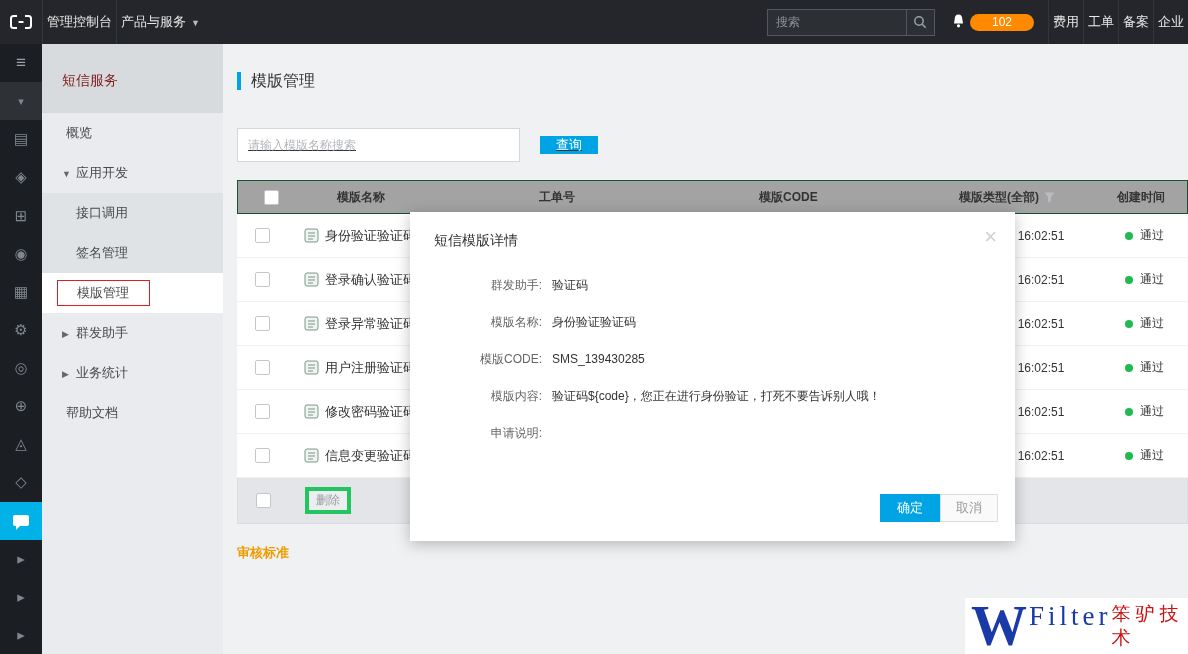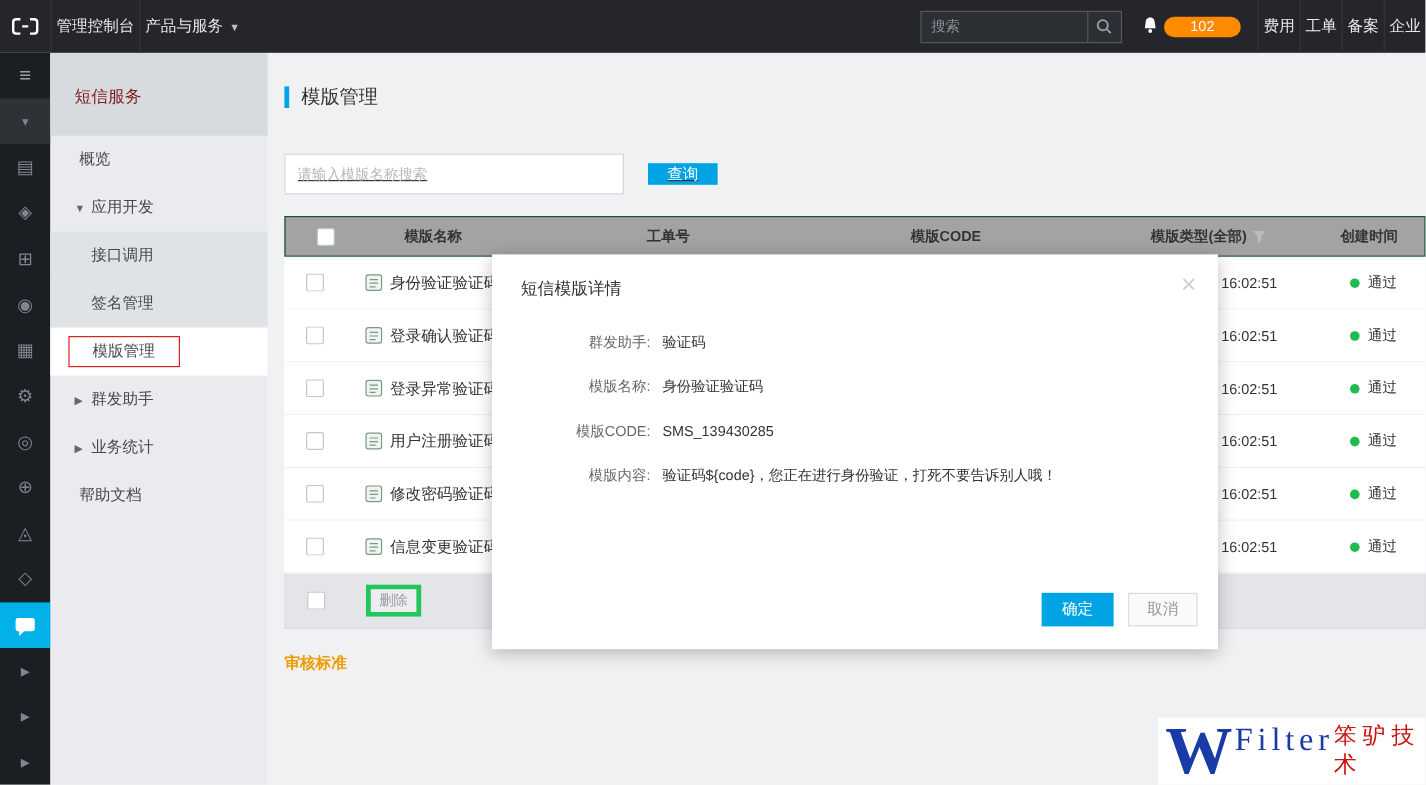--- a/index.html
+++ b/index.html
@@ -100,21 +100,21 @@
   
   .modal { position:absolute; left:410px; top:212px; width:605px; height:329px;
     background:#fff; box-shadow:0 3px 14px rgba(0,0,0,0.25); z-index:50; }
   .modal-header { padding:20px 24px 0 24px; font-size:14px; color:#333; }
   .modal-close { position:absolute; top:14px; right:18px; font-size:22px; color:#d0d0d0;
     cursor:pointer; line-height:1; }
   .modal-body { padding-top:26px; }
   .field-row { display:flex; margin-bottom:19px; line-height:18px; }
   .field-label { width:132px; text-align:right; color:#666; font-size:12px; flex-shrink:0; }
   .field-value { margin-left:10px; color:#333; font-size:12px; padding-right:36px; }
-  .modal-footer { position:absolute; right:17px; bottom:19px; display:flex; gap:12px; }
+  .modal-footer { position:absolute; right:17px; bottom:19px; display:flex; }
   .confirm-btn { width:60px; height:28px; background:#00a4e4; border:none; color:#fff;
     font-size:13px; cursor:pointer; font-family:inherit; }
   .cancel-btn { width:58px; height:28px; background:#fafafa; border:1px solid #dcdcdc;
     color:#999; font-size:13px; cursor:pointer; font-family:inherit; }
 
   
   .watermark { position:absolute; left:965px; top:598px; width:223px; height:56px;
     background:#fff; display:flex; align-items:center; padding-left:6px; z-index:60; }
   .wm-letter { font-family:"Liberation Serif","DejaVu Serif",serif; font-size:56px;
     font-weight:bold; color:#1a3aa8; line-height:52px; }
@@ -438,20 +438,24 @@
       <span class="field-value">身份验证验证码</span>
     </div>
     <div class="field-row">
       <span class="field-label">模版CODE:</span>
       <span class="field-value">SMS_139430285</span>
     </div>
     <div class="field-row">
       <span class="field-label">模版内容:</span>
       <span class="field-value">验证码${code}，您正在进行身份验证，打死不要告诉别人哦！</span>
     </div>
+    <div class="field-row">
+      <span class="field-label">申请说明:</span>
+      <span class="field-value"></span>
+    </div>
   </div>
   <div class="modal-footer">
     <button class="confirm-btn">确定</button>
     <button class="cancel-btn">取消</button>
   </div>
 </div>
 
 <div class="watermark">
   <span class="wm-letter">W</span>
   <span class="wm-col">

